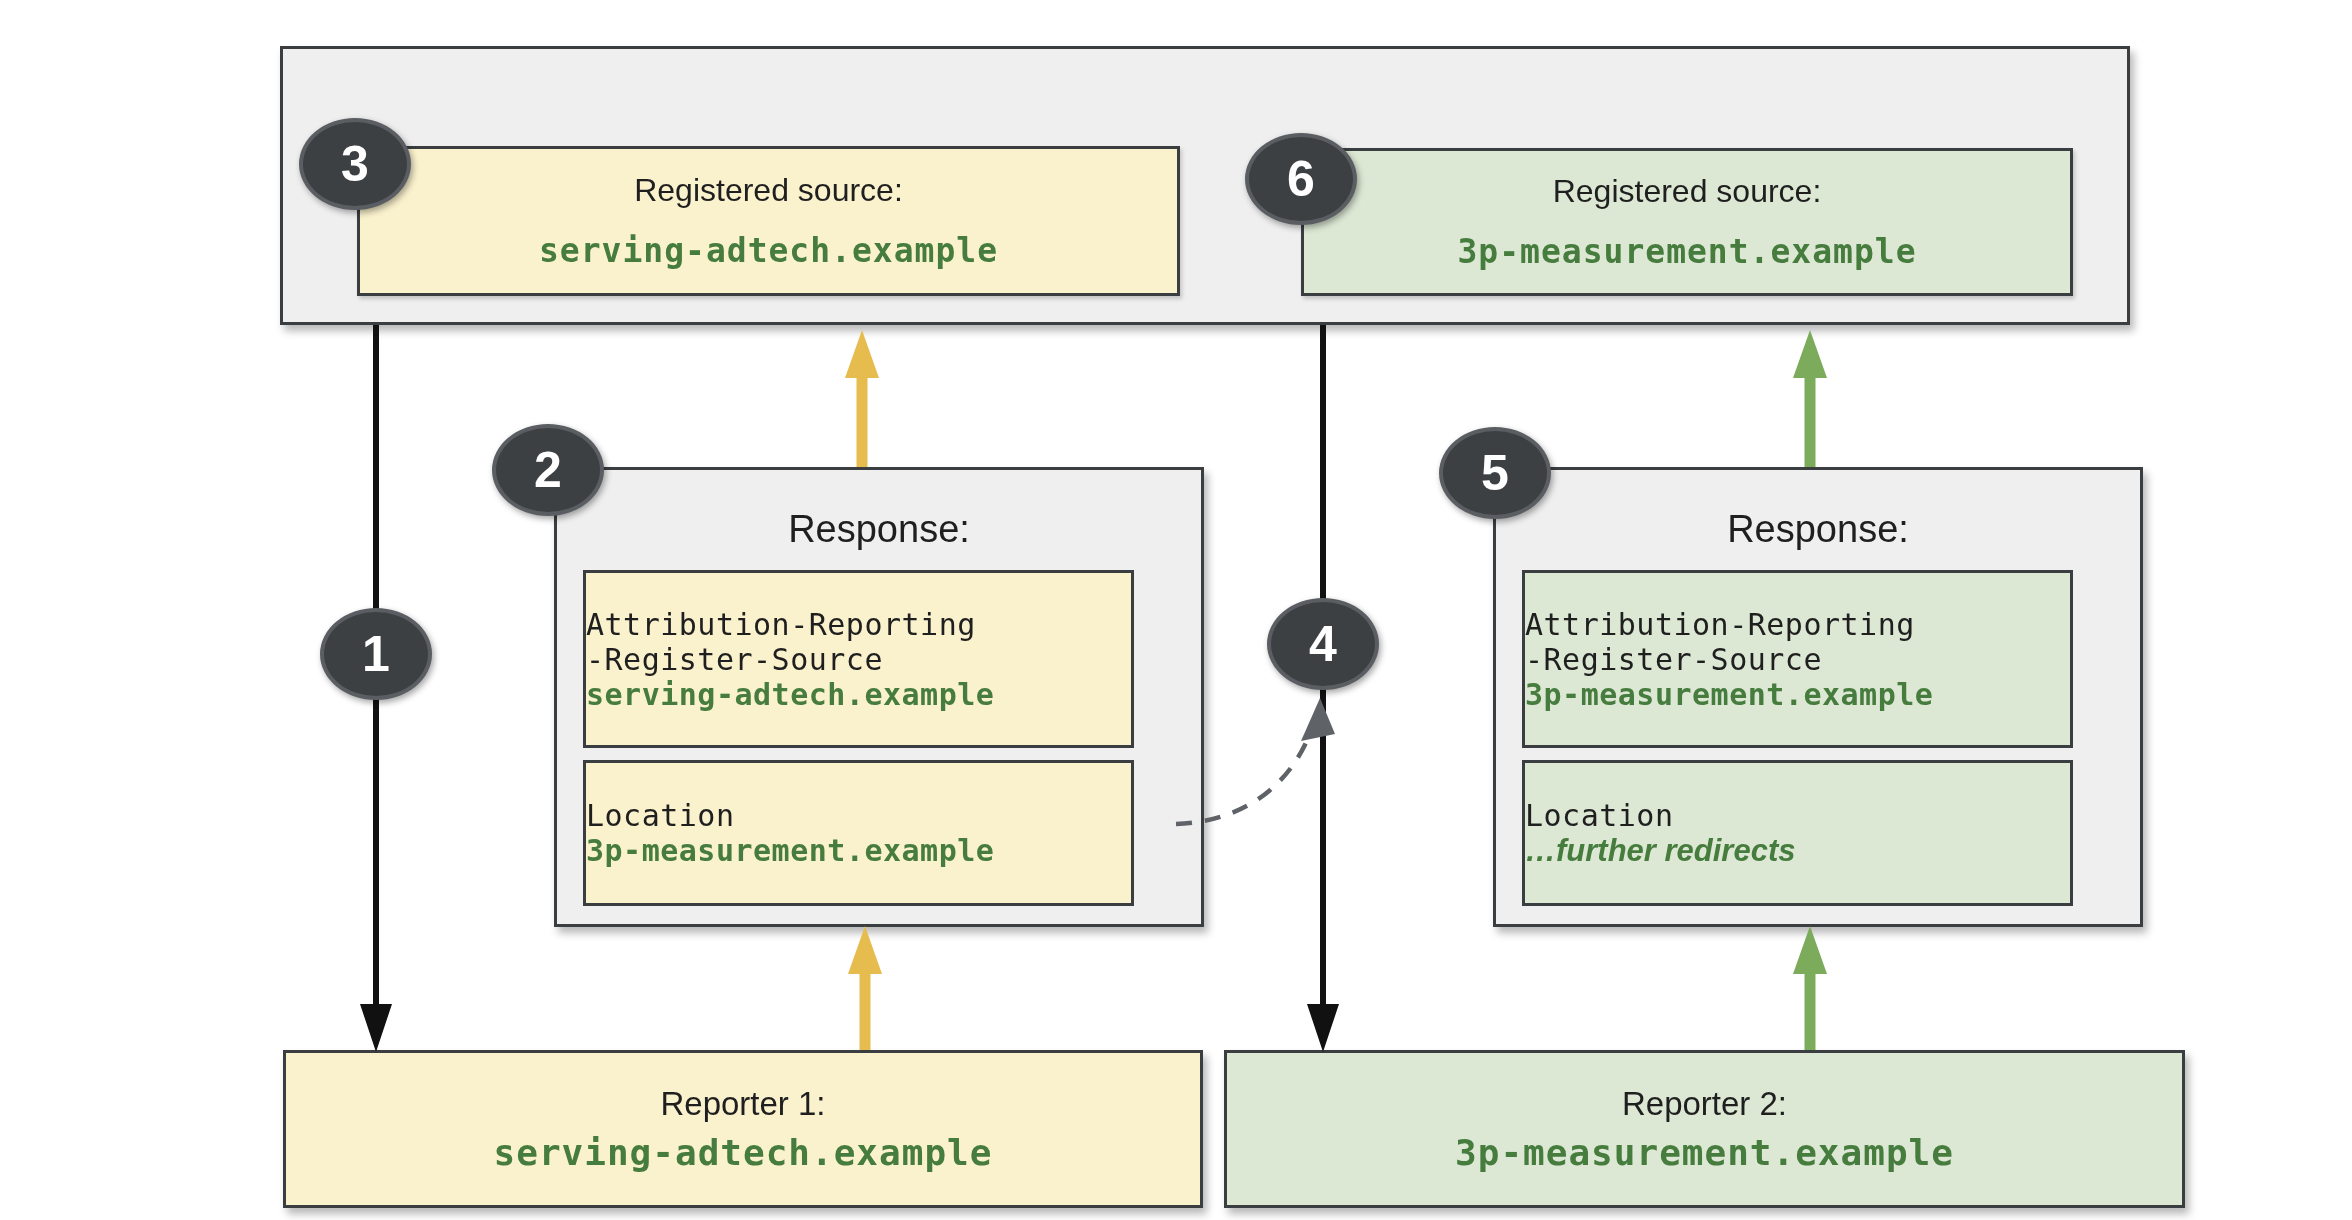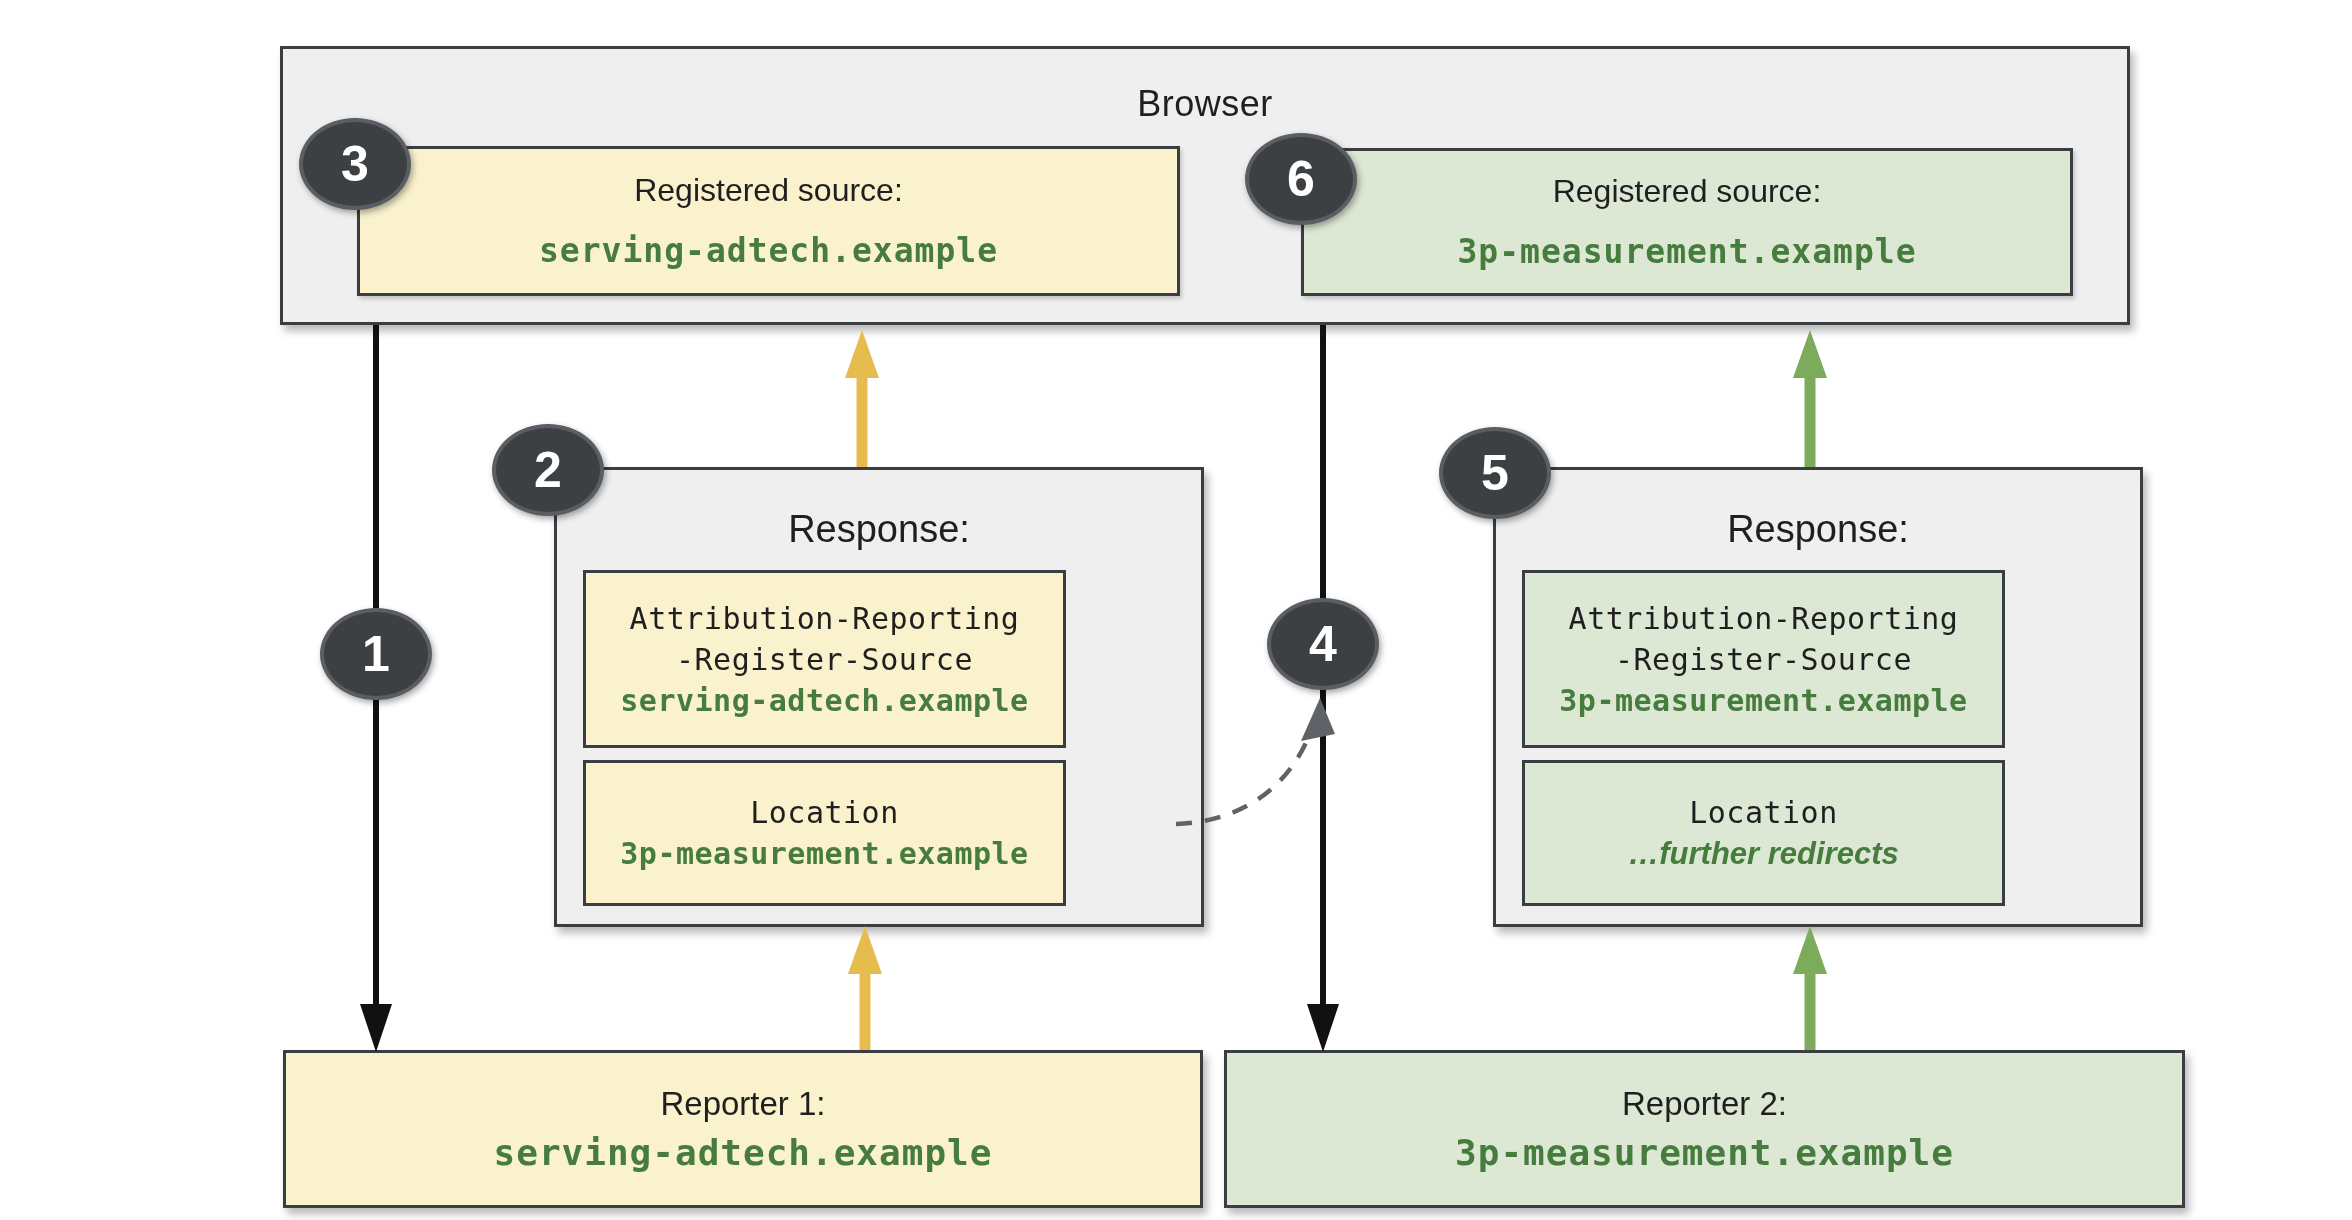--- a/index.html
+++ b/index.html
@@ -27,22 +27,22 @@
   #src2{left:1018px;top:99px;width:772px;height:148px;background:var(--green);}
   .src-label{font-size:32px;}
   .mono{font-family:"DejaVu Sans Mono","Liberation Mono",monospace;}
   .domain{color:var(--domainGreen);font-weight:bold;font-size:33px;letter-spacing:1px;}
 
   
   .resp{position:absolute;top:467px;width:650px;height:460px;background:var(--panel);}
   #resp1{left:554px;}
   #resp2{left:1493px;}
   .resp-title{text-align:center;font-size:38px;padding-top:38px;}
-  .hdr{position:absolute;left:26px;width:483px;box-sizing:border-box;border:3px solid var(--panelBorder);
-       display:flex;flex-direction:column;align-items:center;justify-content:center;gap:6px;
+  .hdr{position:absolute;left:26px;width:551px;box-sizing:border-box;border:3px solid var(--panelBorder);
+       display:flex;flex-direction:column;align-items:flex-start;justify-content:center;
        font-size:30px;letter-spacing:0.5px;}
   .hdr.a{top:100px;height:178px;}
   .hdr.b{top:290px;height:146px;}
   .yellowbg{background:var(--yellow);}
   .greenbg{background:var(--green);}
   .hdr .val{color:var(--domainGreen);font-weight:bold;}
   .italicval{font-style:italic;font-family:"Liberation Sans",sans-serif;font-size:31px;letter-spacing:0;}
 
   
   .reporter{position:absolute;top:1050px;height:158px;display:flex;flex-direction:column;
@@ -73,21 +73,20 @@
   .hd-gold{fill:var(--gold);}
   .ln-green{stroke:var(--arrowGreen);}
   .hd-green{fill:var(--arrowGreen);}
   .ln-dash{stroke:var(--dashGray);}
   .hd-dash{fill:var(--dashGray);}
 </style>
 </head>
 <body>
 
 <div class="box shadow" id="browser">
-  <div class="browser-title">Browser</div>
 
   <div class="box src innershadow" id="src1">
     <div class="src-label">Registered source:</div>
     <div class="mono domain">serving-adtech.example</div>
   </div>
 
   <div class="box src innershadow" id="src2">
     <div class="src-label">Registered source:</div>
     <div class="mono domain">3p-measurement.example</div>
   </div>

